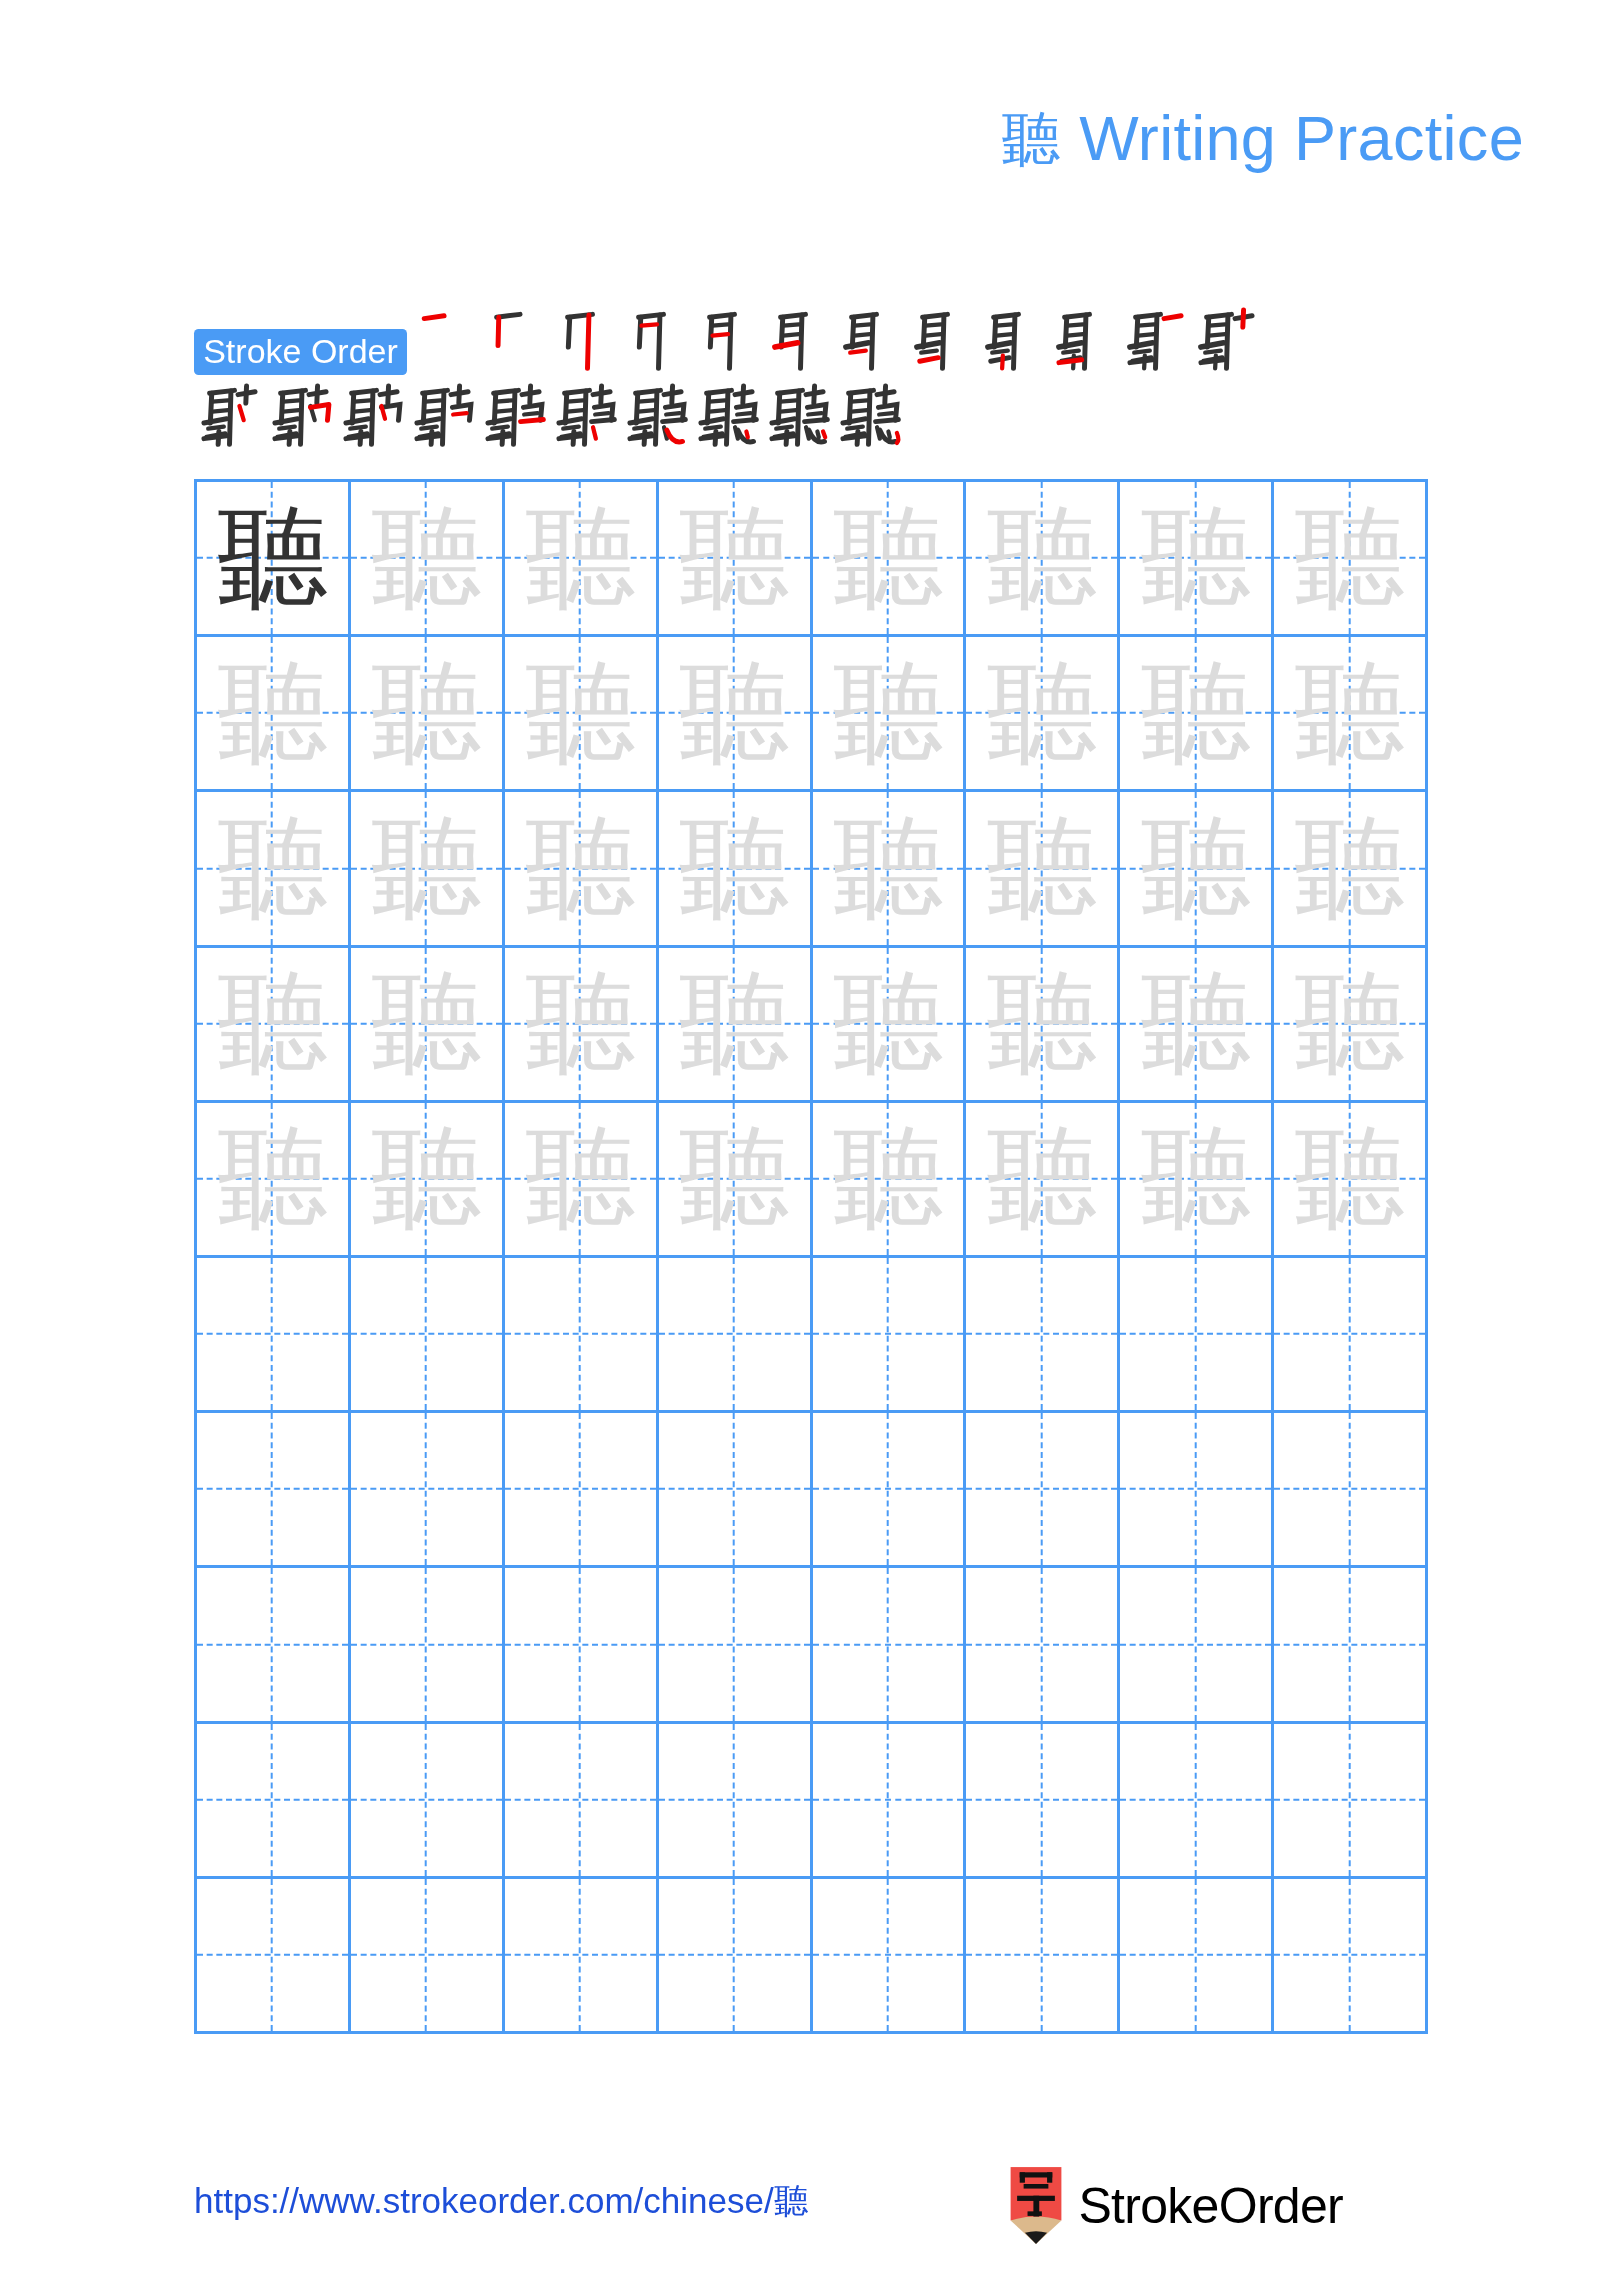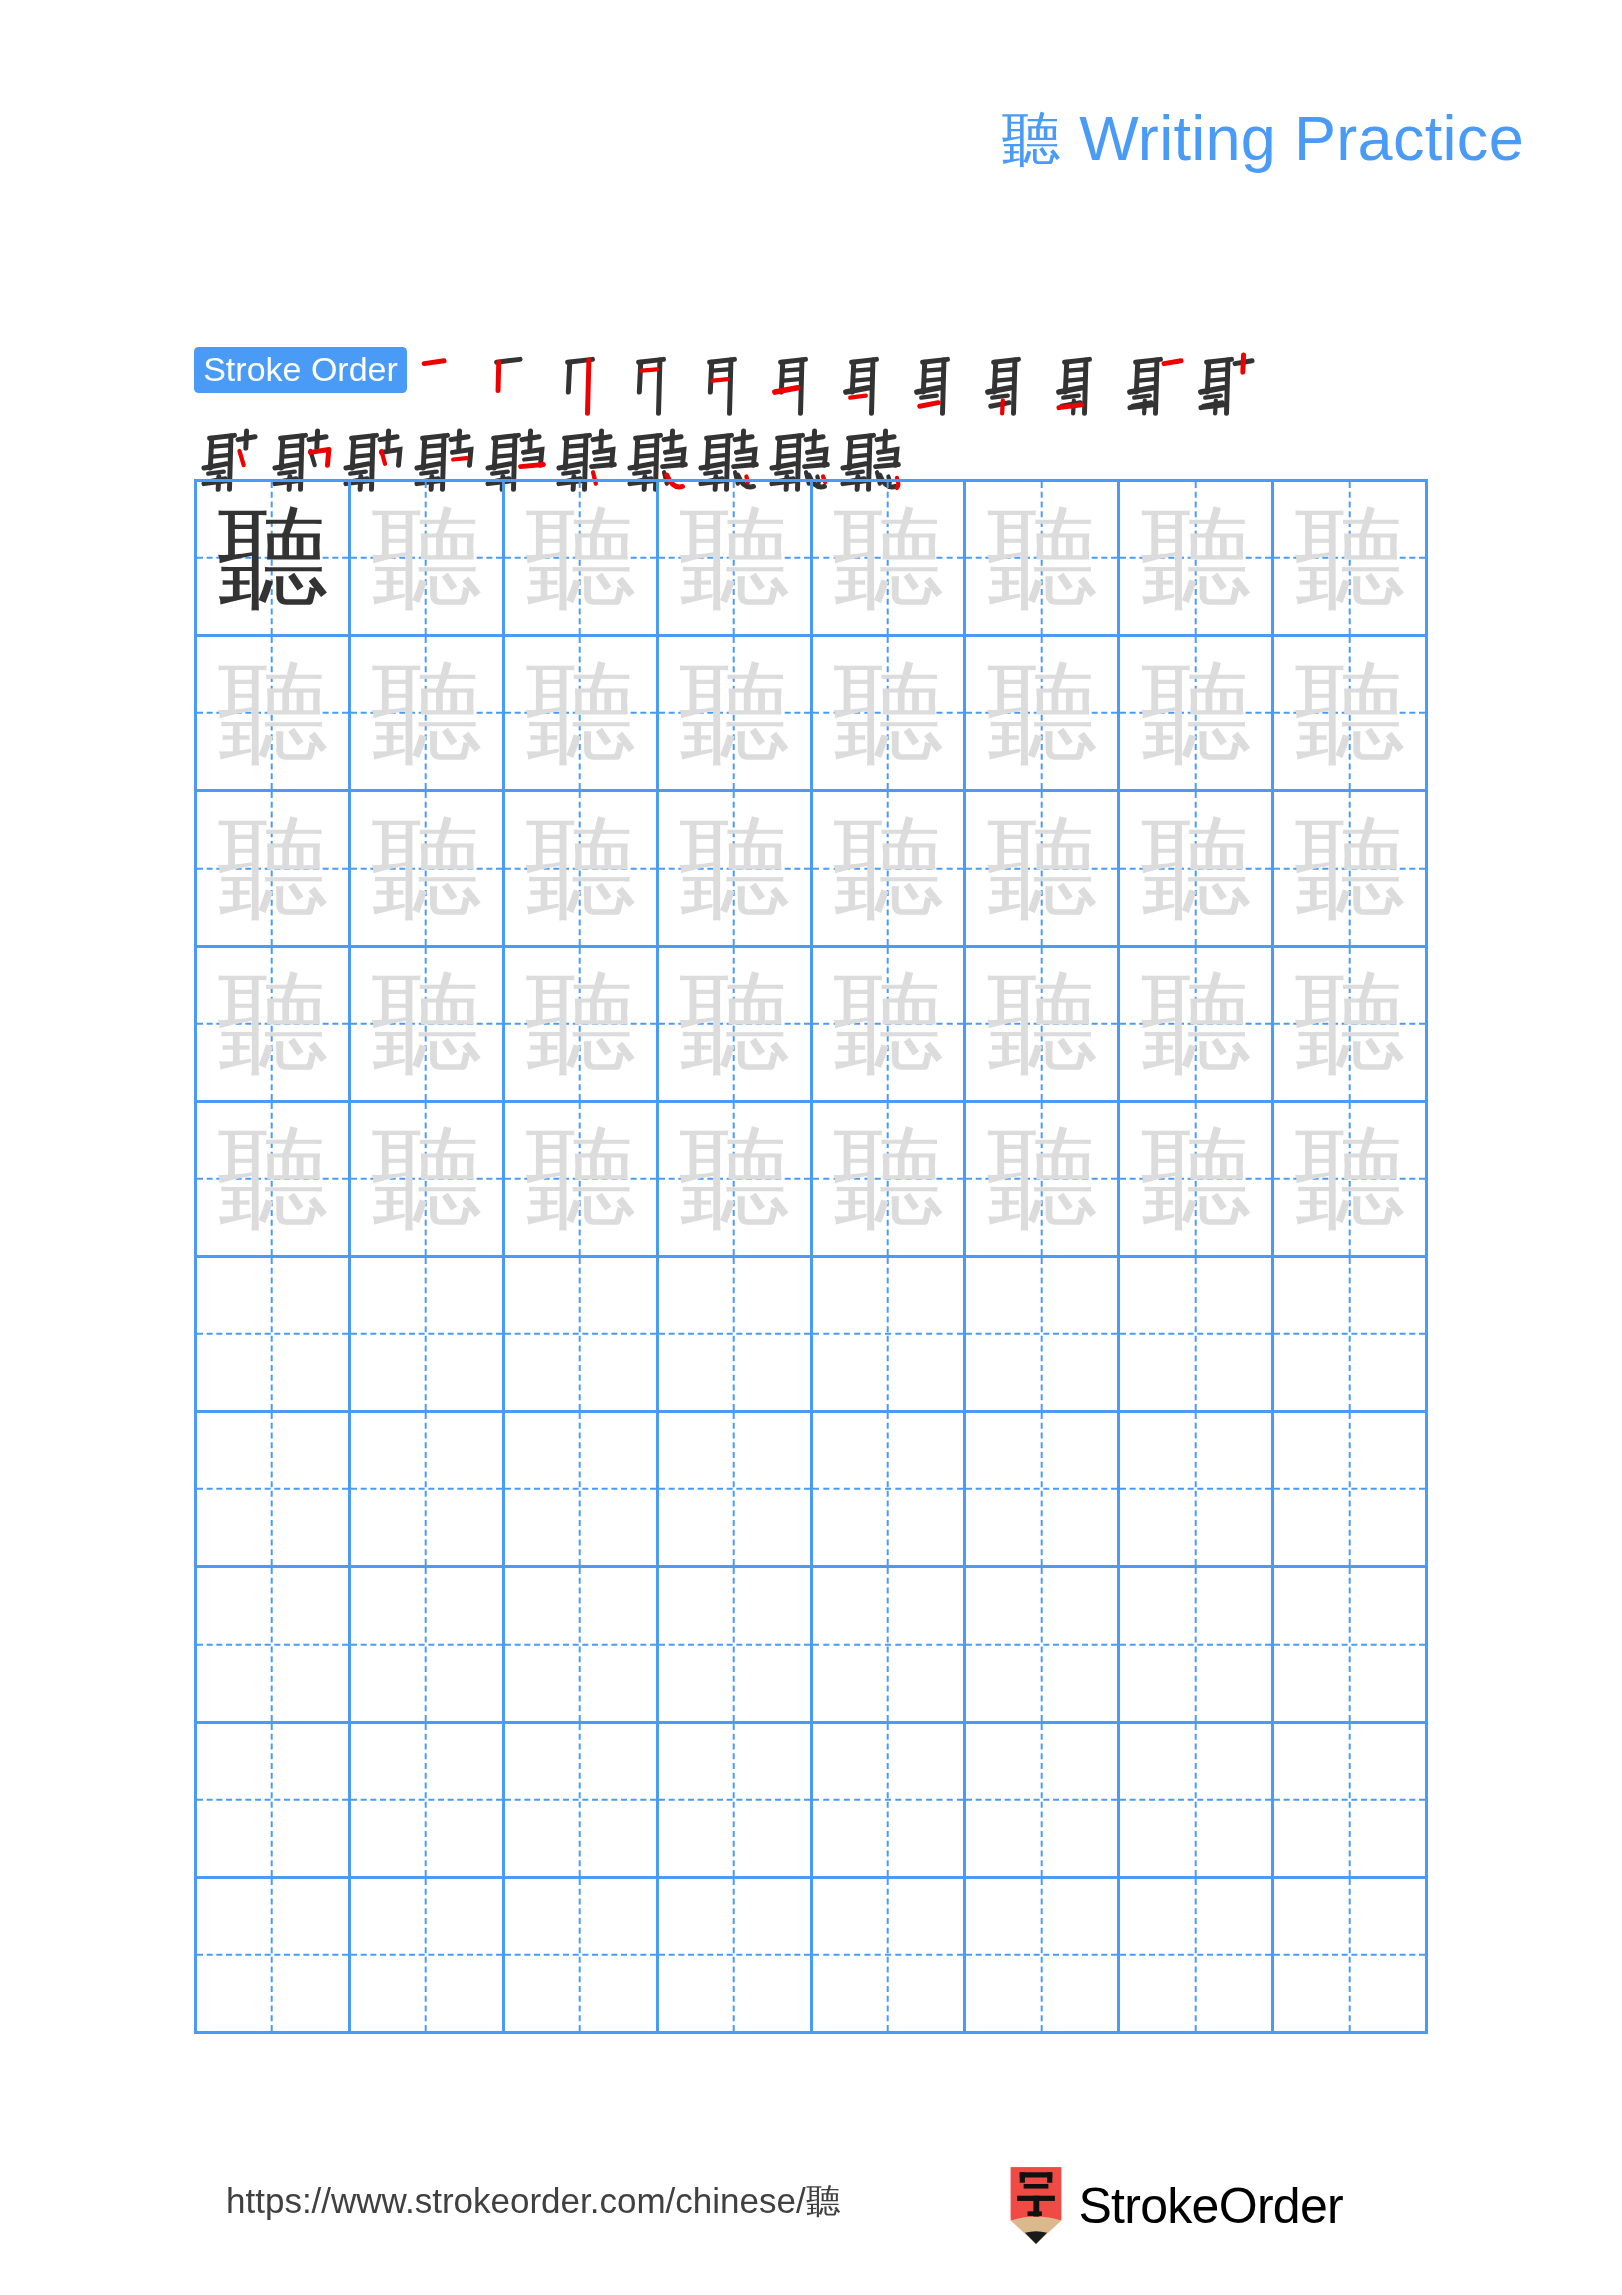--- a/index.html
+++ b/index.html
@@ -36,24 +36,23 @@
 
   
   #stroke-order-section {
     position: absolute;
     top: 302px;
     left: 194px;
     width: 1243px;
   }
   #stroke-order-row1 {
     display: flex;
-    align-items: flex-start;
+    align-items: flex-end;
     flex-wrap: nowrap;
     height: 73px;
-    margin-top: 45px;
   }
   #stroke-order-row2 {
     display: flex;
     align-items: flex-start;
     flex-wrap: nowrap;
     height: 73px;
     margin-top: 2.6px;
   }
   #stroke-order-badge {
     background: #4a9bf5;
@@ -150,26 +149,25 @@
     position: absolute;
     left: 0;
     top: 2179px;
     width: 1622px;
     height: 85px;
   }
   #footer-url {
     position: absolute;
     left: 194px;
     top: 3.9px;
-    color: #404040;
+    color: #1d4ed8;
     font-size: 35px;
     line-height: 1;
     white-space: nowrap;
     text-decoration: none;
-    margin-left: 32px;
   }
   #footer-logo {
     position: absolute;
     left: 1008px;
     top: -11.8px;
     display: flex;
     align-items: center;
     gap: 14.4px;
   }
   #logo-pencil {

